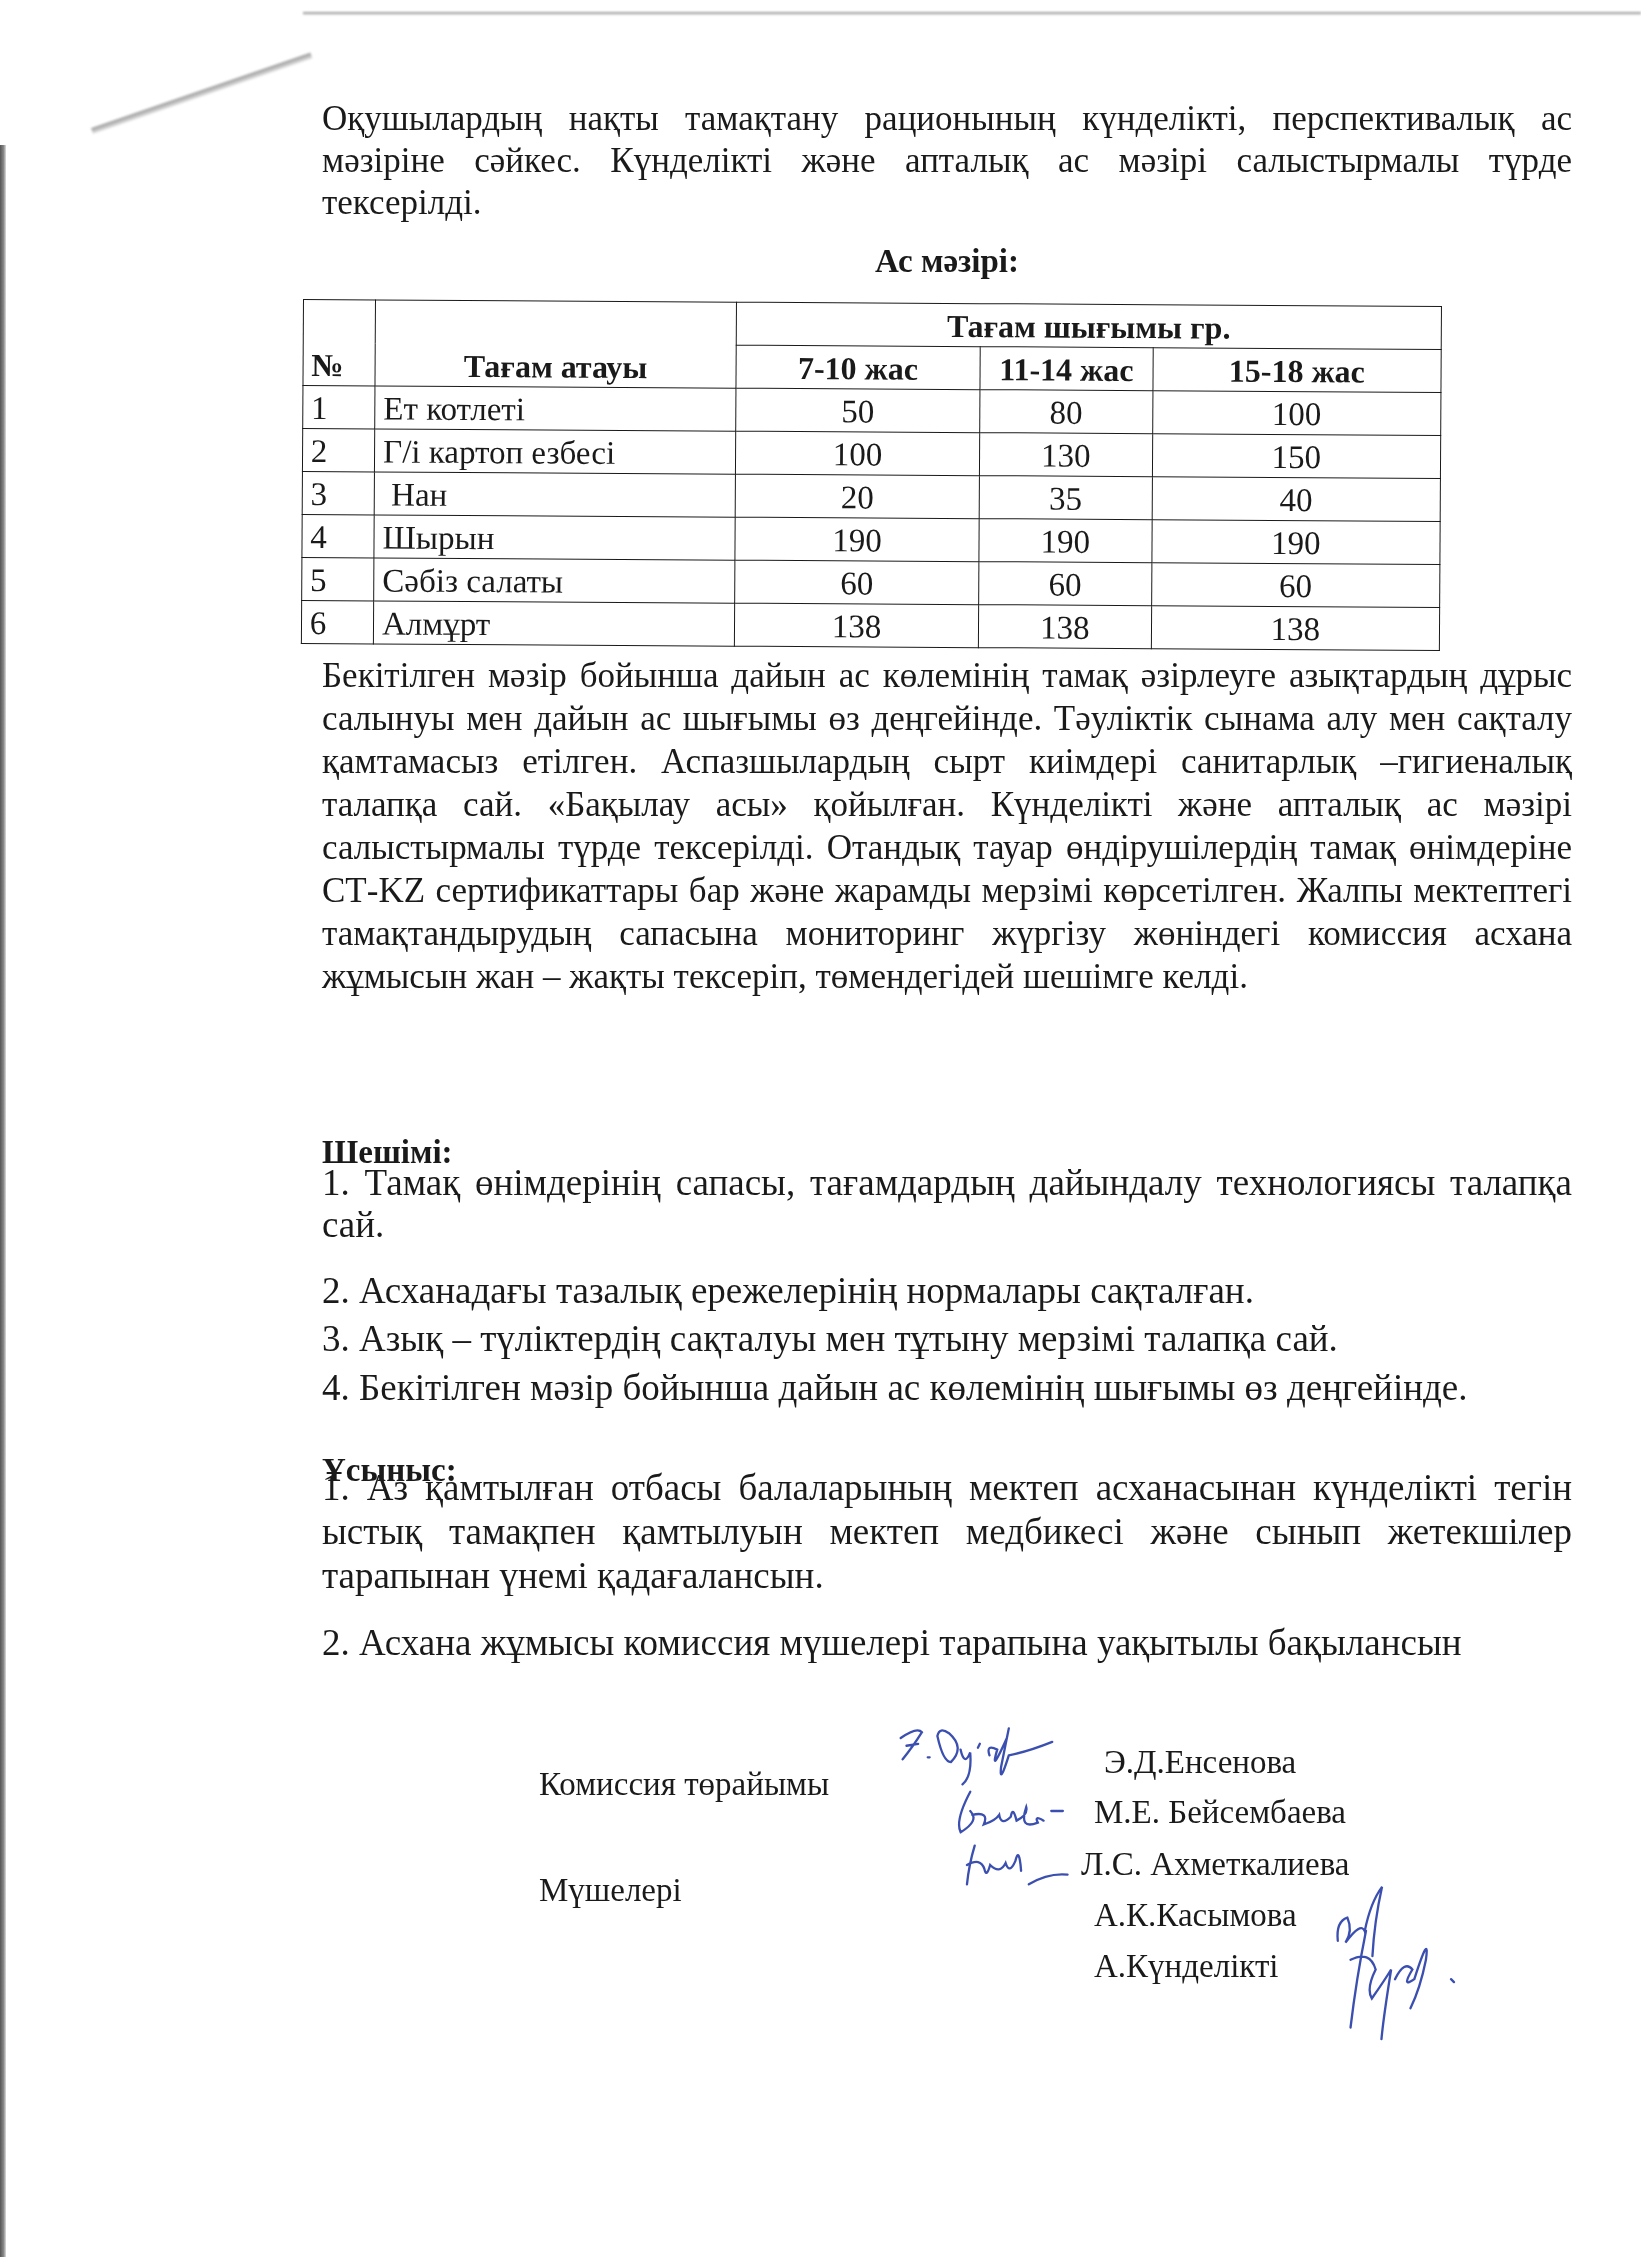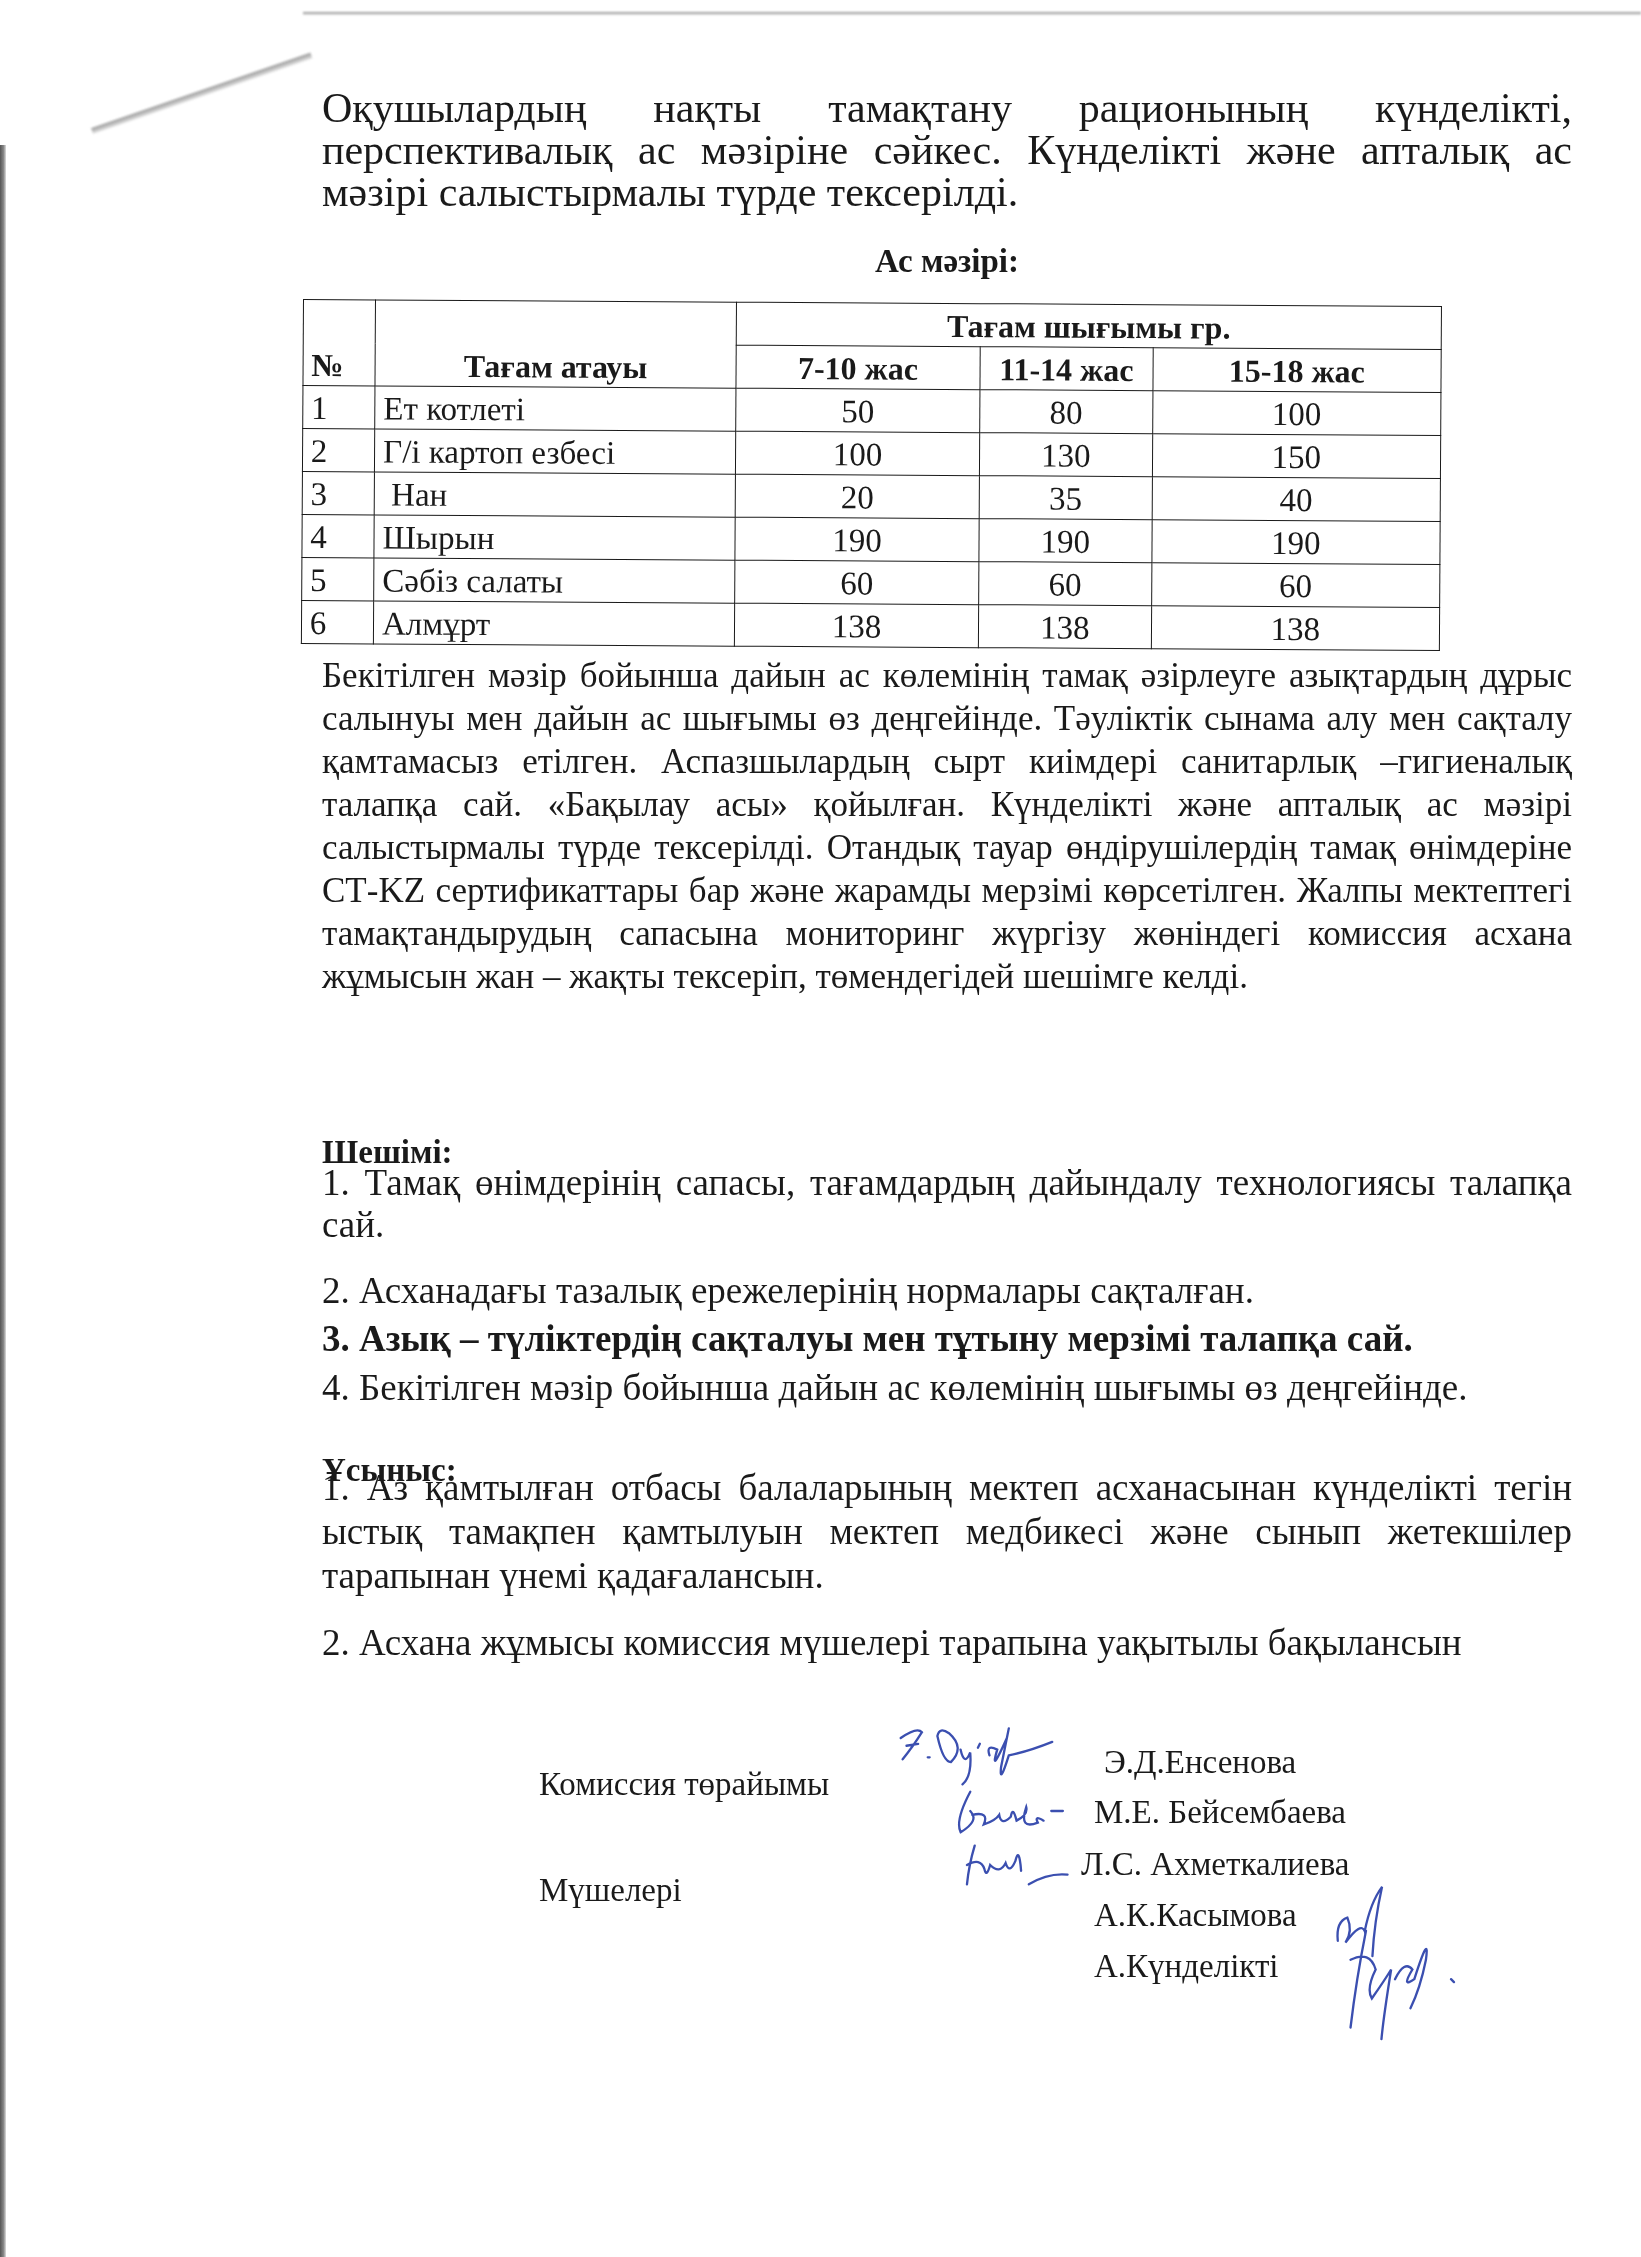--- a/index.html
+++ b/index.html
@@ -26,21 +26,21 @@
     .fold-top {
       position:absolute; left:303px; top:11.6px; width:1338px; height:3.9px;
       background:linear-gradient(#888,#eee); filter:blur(1px);
     }
     .page { position:absolute; left:322px; top:0; width:1250px; }
     .p {
       position:absolute; left:0; width:1250px;
       font-size:35px; line-height:43px;
       text-align:justify; text-align-last:left;
     }
-    .p.first { top:87px; line-height:42px; font-size:42px; }
+    .p.first { top:98px; line-height:42px; font-size:35px; }
     .caption {
       position:absolute; left:0; width:1250px; top:243px;
       text-align:center; font-weight:bold; font-size:33px;
       padding-left:0px;
     }
     table.menu {
       position:absolute; left:-19.3px; top:299px; width:1139px;
       border-collapse:collapse; font-size:33px;
       transform:rotate(0.35deg); transform-origin:left top;
     }
@@ -140,21 +140,21 @@
         <td class="col-v">138</td>
       </tr>
     </tbody>
   </table>
 
   <div class="p" style="top:654px;">Бекітілген мәзір бойынша дайын ас көлемінің тамақ әзірлеуге азықтардың дұрыс салынуы мен дайын ас шығымы өз деңгейінде. Тәуліктік сынама алу мен сақталу қамтамасыз етілген. Аспазшылардың сырт киімдері санитарлық –гигиеналық талапқа сай. «Бақылау асы» қойылған. Күнделікті және апталық ас мәзірі салыстырмалы түрде тексерілді. Отандық тауар өндірушілердің тамақ өнімдеріне СТ-KZ сертификаттары бар және жарамды мерзімі көрсетілген. Жалпы мектептегі тамақтандырудың сапасына мониторинг жүргізу жөніндегі комиссия асхана жұмысын жан – жақты тексеріп, төмендегідей шешімге келді.</div>
 
   <div class="heading" style="top:1094px;">Шешімі:</div>
   <div class="item" style="top:1162px;">1. Тамақ өнімдерінің сапасы, тағамдардың дайындалу технологиясы талапқа сай.</div>
   <div class="item" style="top:1270px;">2. Асханадағы тазалық ережелерінің нормалары сақталған.</div>
-  <div class="item" style="top:1318px;font-weight:bold;">3. Азық – түліктердің сақталуы мен тұтыну мерзімі талапқа сай.</div>
+  <div class="item" style="top:1318px;">3. Азық – түліктердің сақталуы мен тұтыну мерзімі талапқа сай.</div>
   <div class="item" style="top:1367px;">4. Бекітілген мәзір бойынша дайын ас көлемінің шығымы өз деңгейінде.</div>
 
   <div class="heading" style="top:1412px;text-align:right;">Ұсыныс:</div>
   <div class="item" style="top:1466px; line-height:44px;">1. Аз қамтылған отбасы балаларының мектеп асханасынан күнделікті тегін ыстық тамақпен қамтылуын мектеп медбикесі және сынып жетекшілер тарапынан үнемі қадағалансын.</div>
   <div class="item" style="top:1622px;">2. Асхана жұмысы комиссия мүшелері тарапына  уақытылы бақылансын</div>
 </div>
 
 <div class="sig-row" style="left:539px; top:1738px;margin-top:28px;">Комиссия төрайымы</div>
 <div class="sig-row" style="left:539px; top:1872px;text-align:right;">Мүшелері</div>
 

